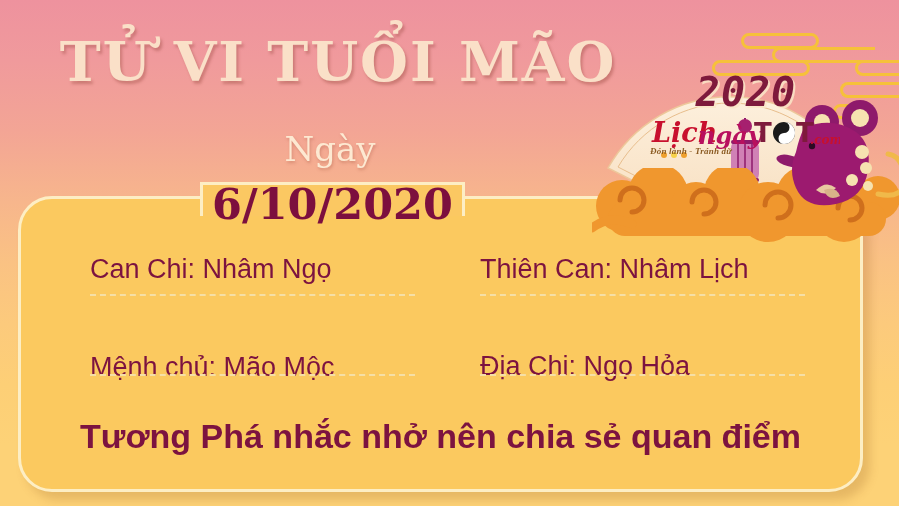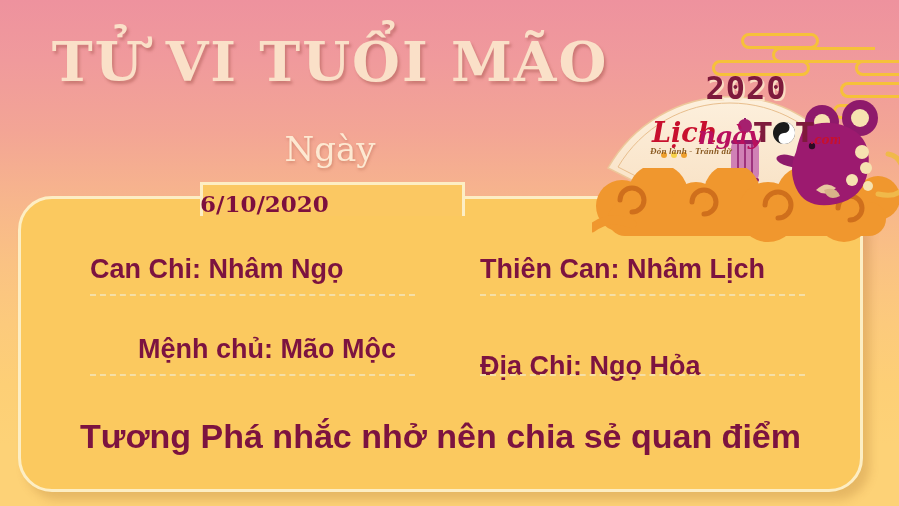--- a/index.html
+++ b/index.html
@@ -39,20 +39,21 @@
     position:absolute;left:0;top:34px;width:660px;
     text-align:center;
     font-family:"DejaVu Serif","Liberation Serif",serif;
     font-weight:700;
     font-size:55px;
     letter-spacing:2px;
     color:#fae0c8;
     text-shadow:2px 3px 3px rgba(150,70,60,.40);
     line-height:1;
     white-space:nowrap;
+    padding-left:8px;
   }
 
   .ngay{
     position:absolute;left:0;top:132px;width:660px;
     text-align:center;
     font-family:"DejaVu Serif","Liberation Serif",serif;
     font-size:34px;
     color:#fde9d2;
     text-shadow:1px 2px 3px rgba(160,80,60,.35);
     line-height:1;
@@ -63,24 +64,24 @@
     position:absolute;left:200px;top:182px;width:265px;height:34px;
     background:#fbc862;
     border-top:3px solid #fdeec4;
     border-left:3px solid #fdeec4;
     border-right:3px solid #fdeec4;
     box-sizing:border-box;
     z-index:6;
   }
   .date-text{
     position:absolute;left:200px;top:183px;width:265px;
-    text-align:left;
+    text-align:center;
     font-family:"DejaVu Serif","Liberation Serif",serif;
     font-weight:700;
-    font-size:23px;
+    font-size:43px;
     color:#7c0f3e;
     line-height:42px;
     z-index:8;
     white-space:nowrap;
   }
 
   
   .content-box{
     position:absolute;left:18px;top:196px;
     width:845px;height:296px;
@@ -92,29 +93,29 @@
     z-index:4;
   }
 
   
   .rows{
     position:absolute;left:18px;top:196px;width:845px;height:296px;z-index:7;
   }
   .row{
     position:absolute;
     font-family:"Liberation Sans",sans-serif;
-    font-weight:700;
+    font-weight:400;
     color:#7c1340;
     white-space:nowrap;
   }
   .r-lbl{font-size:27px;line-height:30px;}
 
   .cell-l1{left:72px;top:58px;}
   .cell-r1{left:462px;top:58px;}
-  .cell-l2{left:72px;top:138px;margin-left:48px;}
+  .cell-l2{left:72px;top:156px;}
   .cell-r2{left:462px;top:138px;margin-top:17px;}
 
   .dash{
     position:absolute;height:0;
     border-top:2px dashed #f5dfa6;
   }
   .d-l1{left:72px;top:98px;width:325px;}
   .d-r1{left:462px;top:98px;width:325px;}
   .d-l2{left:72px;top:178px;width:325px;}
   .d-r2{left:462px;top:178px;width:325px;}
@@ -136,24 +137,24 @@
   
   .rat{position:absolute;left:760px;top:98px;width:150px;height:130px;z-index:10;}
   .lantern{position:absolute;left:725px;top:118px;width:40px;height:90px;z-index:9;}
 
   
   .logo{position:absolute;left:650px;top:108px;width:190px;height:54px;z-index:11;}
   .logo-2020{
     position:absolute;left:686px;top:72px;width:120px;
     text-align:center;
     font-family:"DejaVu Sans Mono","Liberation Mono",monospace;
-    font-weight:700;font-size:32px;letter-spacing:1px;
+    font-weight:700;font-size:40px;letter-spacing:1px;
     color:#7e1a3c;
     text-shadow:2px 2px 0 rgba(250,230,200,.85);
-    z-index:11;line-height:1;
+    z-index:11;line-height:1;font-style:italic;
   }
   .logo-tag{
     position:absolute;left:650px;top:146px;width:190px;
     font-family:"Liberation Serif",serif;font-style:italic;font-weight:700;
     font-size:9px;color:#8a5a22;letter-spacing:.2px;z-index:12;
   }
 </style>
 </head>
 <body>
 

